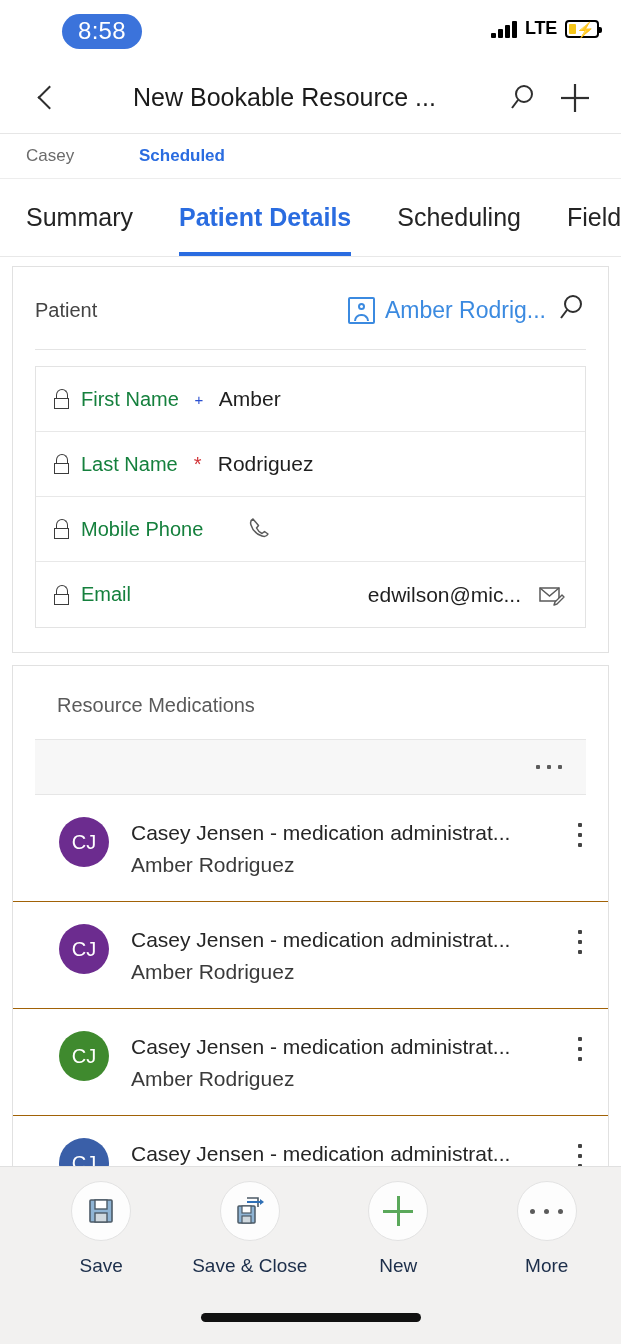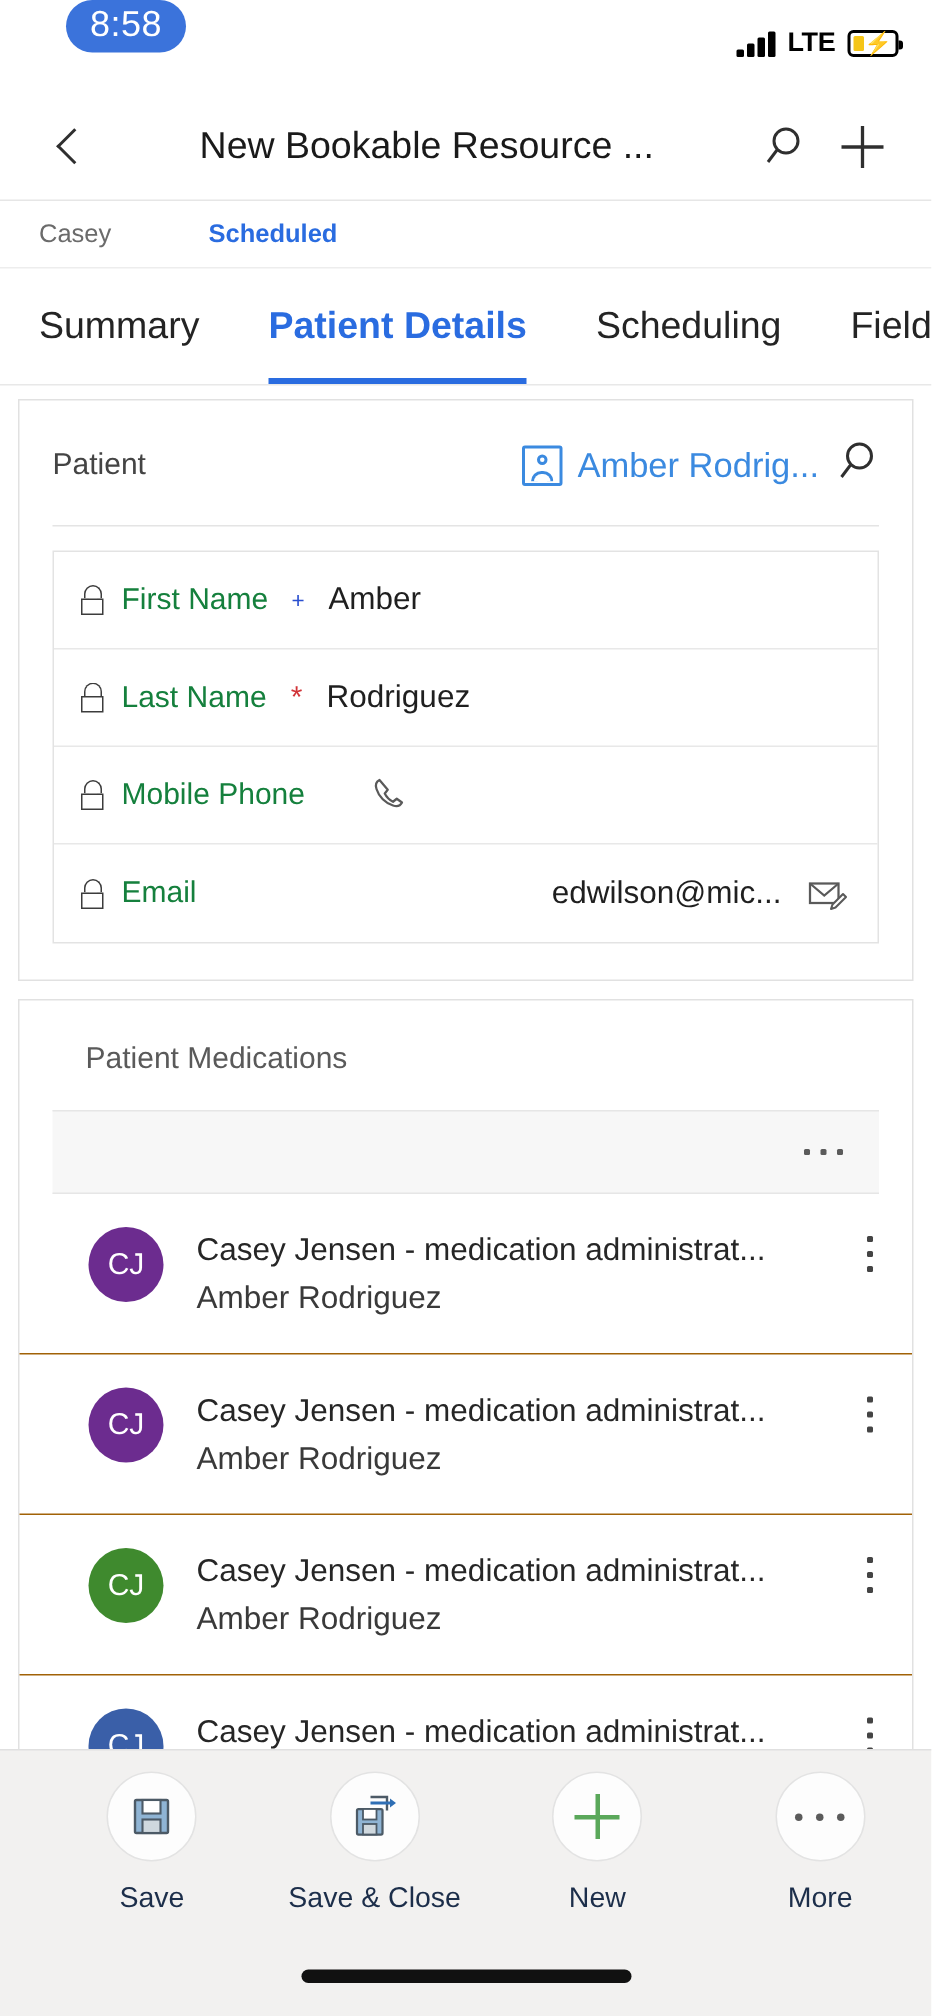--- a/index.html
+++ b/index.html
@@ -7,22 +7,22 @@
     width: 621px; height: 1344px;
     background: #ffffff;
     font-family: "Liberation Sans", sans-serif;
     overflow: hidden;
   }
   body { position: relative; }
 
   
   .statusbar {
     height: 62px;
-    display: flex; align-items: flex-start;
-    padding: 0 22px;
+    display: flex; align-items: center;
+    padding: 0 40px;
     position: relative;
   }
   .time-pill {
     background: #3b73db;
     color: #ffffff;
     font-size: 24px;
     font-weight: 500;
     border-radius: 18px;
     padding: 5px 16px 6px;
     margin-left: 22px;
@@ -393,21 +393,21 @@
             <polyline points="2,6 11.5,14 21,6" fill="none" stroke="#5a5a5a" stroke-width="1.5"></polyline>
             <path d="M17 20 L24 13 L26 15 L19 22 L16 23 Z" fill="#fff" stroke="#5a5a5a" stroke-width="1.4" stroke-linejoin="round"></path>
           </svg>
         </span>
       </div>
 
     </div>
   </div>
 
   <div class="meds-card">
-    <div class="meds-title">Patient Medications</div>
+    <div class="meds-title">Resource Medications</div>
 
     <div class="meds-toolbar">
       <span class="dots-h">
           <i></i>
           <i></i>
           <i></i>
         </span>
     </div>
 
     <div class="med-item">

